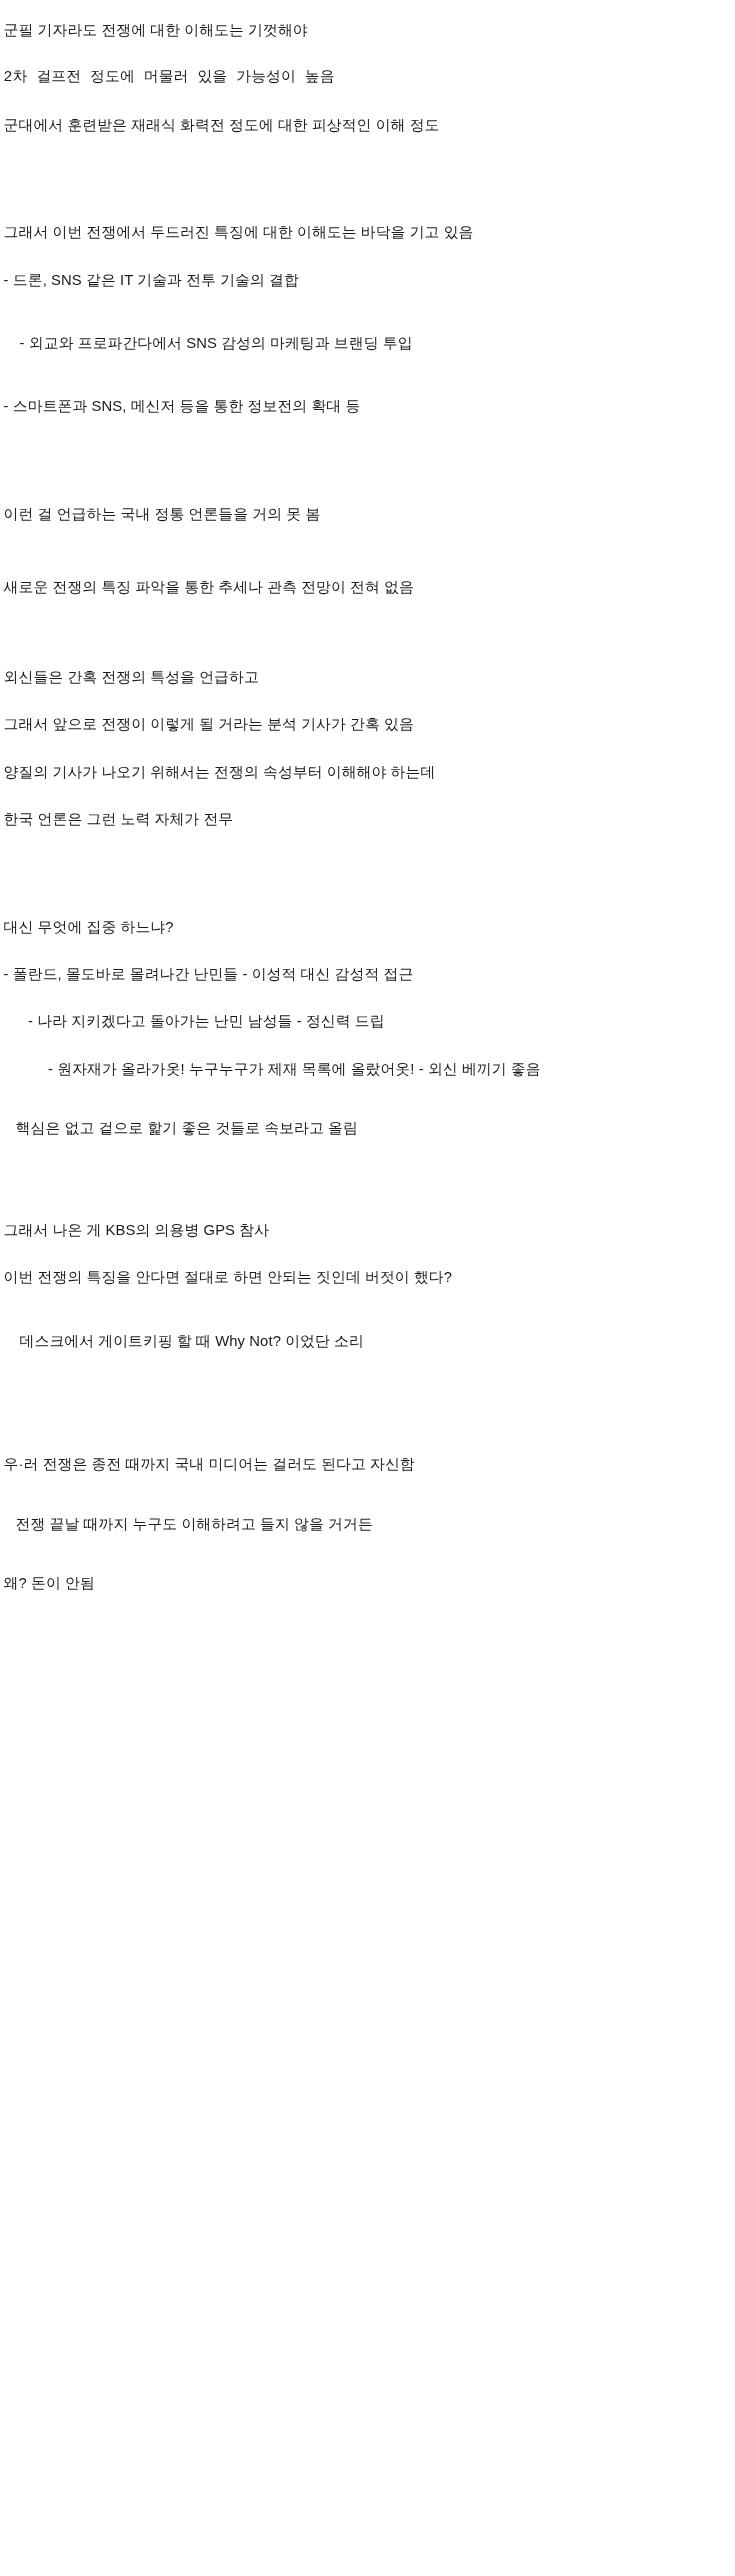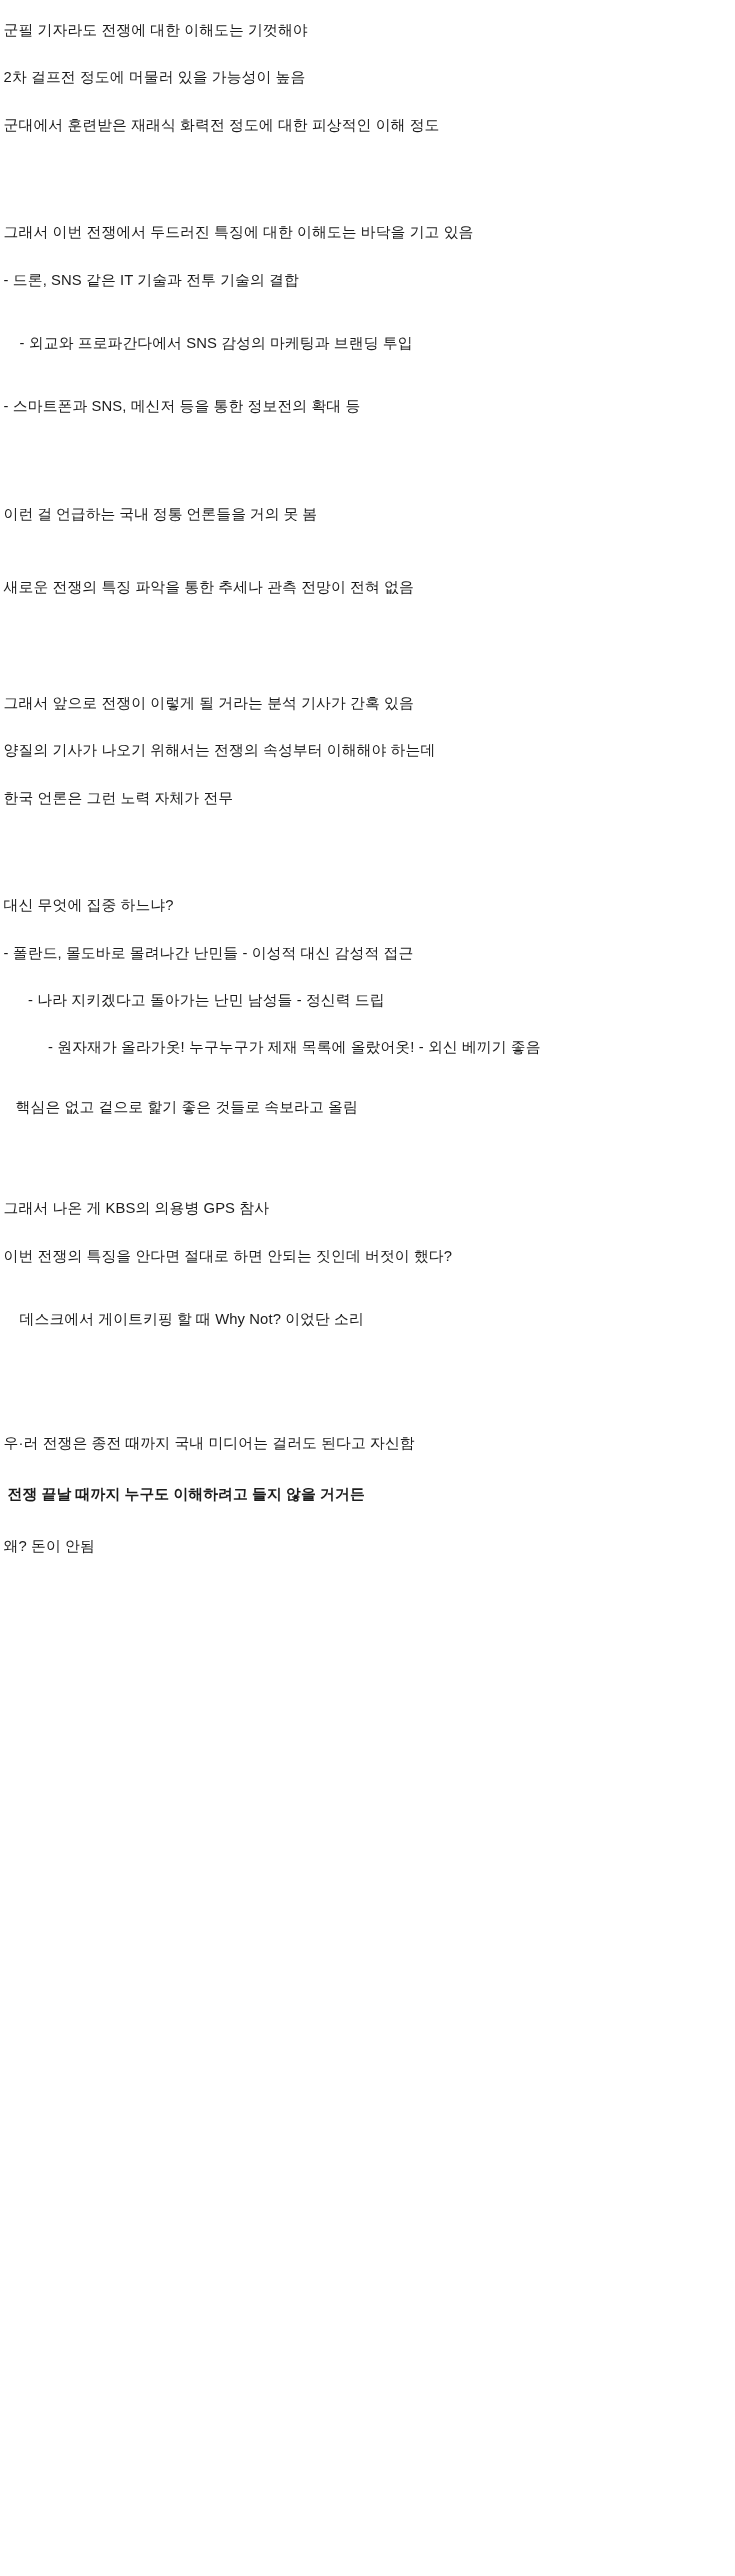--- a/index.html
+++ b/index.html
@@ -30,37 +30,38 @@
   .gap-s { height: 26px; }
   .gap-l { height: 68px; }
   .gap-xl { height: 86px; }
 </style>
 </head>
 <body>
 
 <div id="doc">
     <p class="line" style="margin: 0px;">군필 기자라도 전쟁에 대한 이해도는 기껏해야</p>
     <div class="gap-s"></div>
-    <p class="line" style="margin: 0px;">2차 걸프전 정도에 머물러 있을 가능성이 높음</p>
+    <p class="line" style="margin: 0px; font-family: Liberation Mono, monospace;">2차 걸프전 정도에 머물러 있을 가능성이 높음</p>
     <div class="gap-s"></div>
     <p class="line" style="margin: 0px;">군대에서 훈련받은 재래식 화력전 정도에 대한 피상적인 이해 정도</p>
     <div class="gap-xl"></div>
     <p class="line" style="margin: 0px;">그래서 이번 전쟁에서 두드러진 특징에 대한 이해도는 바닥을 기고 있음</p>
     <div class="gap-s"></div>
     <p class="line" style="margin: 0px;">- 드론, SNS 같은 IT 기술과 전투 기술의 결합</p>
     <div class="gap-s"></div>
     <p class="line" style="margin: 16px;">- 외교와 프로파간다에서 SNS 감성의 마케팅과 브랜딩 투입</p>
     <div class="gap-s"></div>
     <p class="line" style="margin: 0px;">- 스마트폰과 SNS, 메신저 등을 통한 정보전의 확대 등</p>
     <div class="gap-xl"></div>
-    <p class="line" style="margin: 0px; font-family: Liberation Serif, serif;">이런 걸 언급하는 국내 정통 언론들을 거의 못 봄</p>
+    <p class="line" style="margin: 0px;">이런 걸 언급하는 국내 정통 언론들을 거의 못 봄</p>
     <div class="gap-s"></div>
     <div class="gap-s"></div>
     <p class="line" style="margin: 0px;">새로운 전쟁의 특징 파악을 통한 추세나 관측 전망이 전혀 없음</p>
     <div class="gap-l"></div>
+    <p class="line" style="margin: 0px;">외신들은 간혹 전쟁의 특성을 언급하고</p>
     <div class="gap-s"></div>
     <p class="line" style="margin: 0px;">그래서 앞으로 전쟁이 이렇게 될 거라는 분석 기사가 간혹 있음</p>
     <div class="gap-s"></div>
     <p class="line" style="margin: 0px;">양질의 기사가 나오기 위해서는 전쟁의 속성부터 이해해야 하는데</p>
     <div class="gap-s"></div>
     <p class="line" style="margin: 0px;">한국 언론은 그런 노력 자체가 전무</p>
     <div class="gap-xl"></div>
     <p class="line" style="margin: 0px;">대신 무엇에 집중 하느냐?</p>
     <div class="gap-s"></div>
     <p class="line" style="margin: 0px;">- 폴란드, 몰도바로 몰려나간 난민들 - 이성적 대신 감성적 접근</p>
@@ -72,18 +73,18 @@
     <p class="line" style="margin: 12px;">핵심은 없고 겉으로 핥기 좋은 것들로 속보라고 올림</p>
     <div class="gap-l"></div>
     <p class="line" style="margin: 0px;">그래서 나온 게 KBS의 의용병 GPS 참사</p>
     <div class="gap-s"></div>
     <p class="line" style="margin: 0px;">이번 전쟁의 특징을 안다면 절대로 하면 안되는 짓인데 버젓이 했다?</p>
     <div class="gap-s"></div>
     <p class="line" style="margin: 16px;">데스크에서 게이트키핑 할 때 Why Not? 이었단 소리</p>
     <div class="gap-xl"></div>
     <p class="line" style="margin: 0px;">우·러 전쟁은 종전 때까지 국내 미디어는 걸러도 된다고 자신함</p>
     <div class="gap-s"></div>
-    <p class="line" style="margin: 4px; font-weight: bold;">전쟁 끝날 때까지 누구도 이해하려고 들지 않을 거거든</p>
+    <p class="line" style="margin: 12px;">전쟁 끝날 때까지 누구도 이해하려고 들지 않을 거거든</p>
     <div class="gap-s"></div>
     <p class="line" style="margin: 0px;">왜? 돈이 안됨</p>
     <div class="gap-s"></div>
   </div>
 
 
 </body></html>

